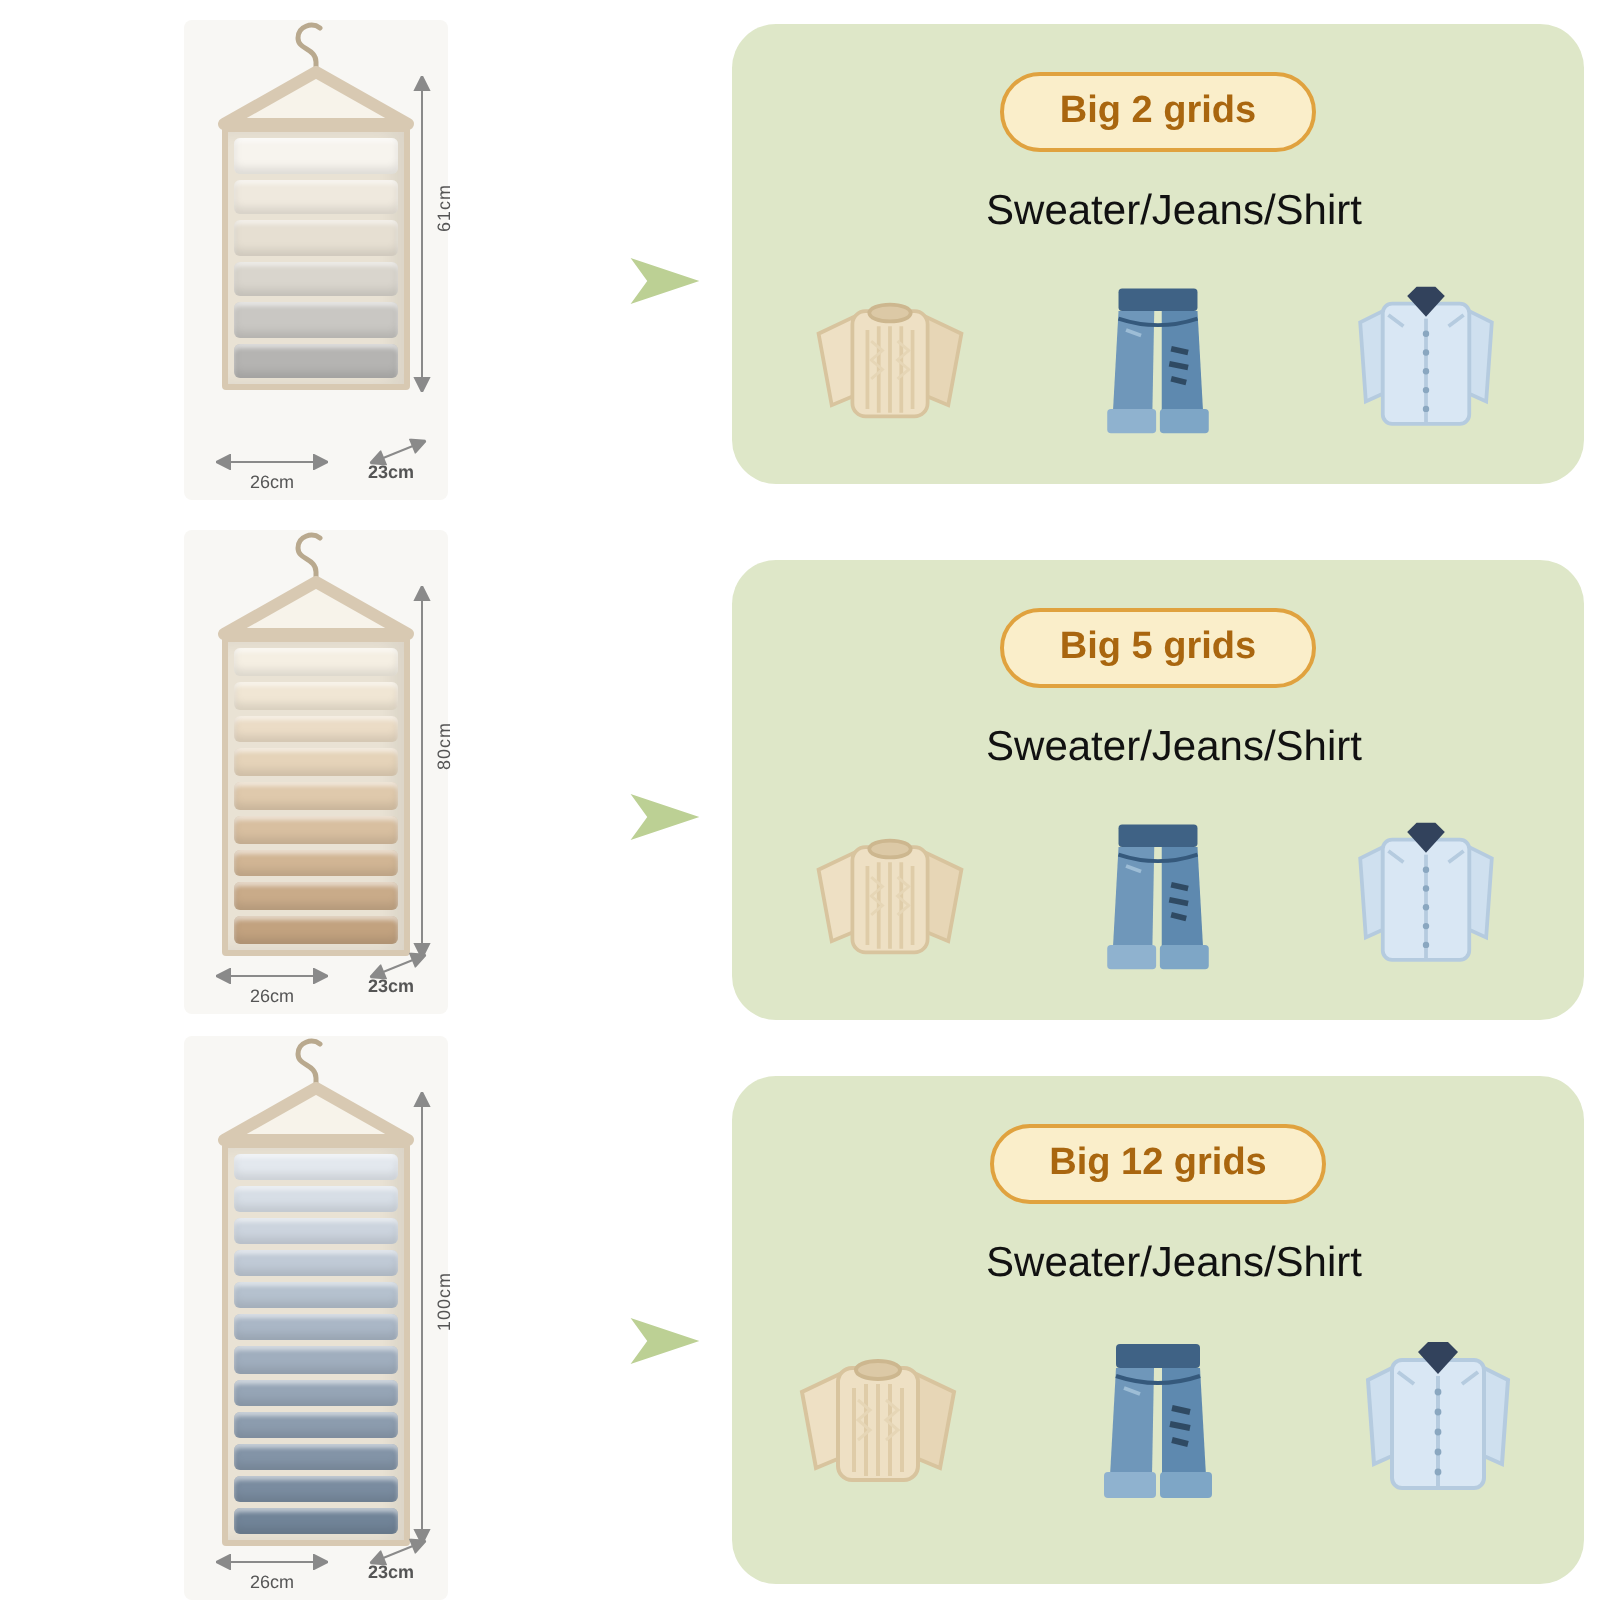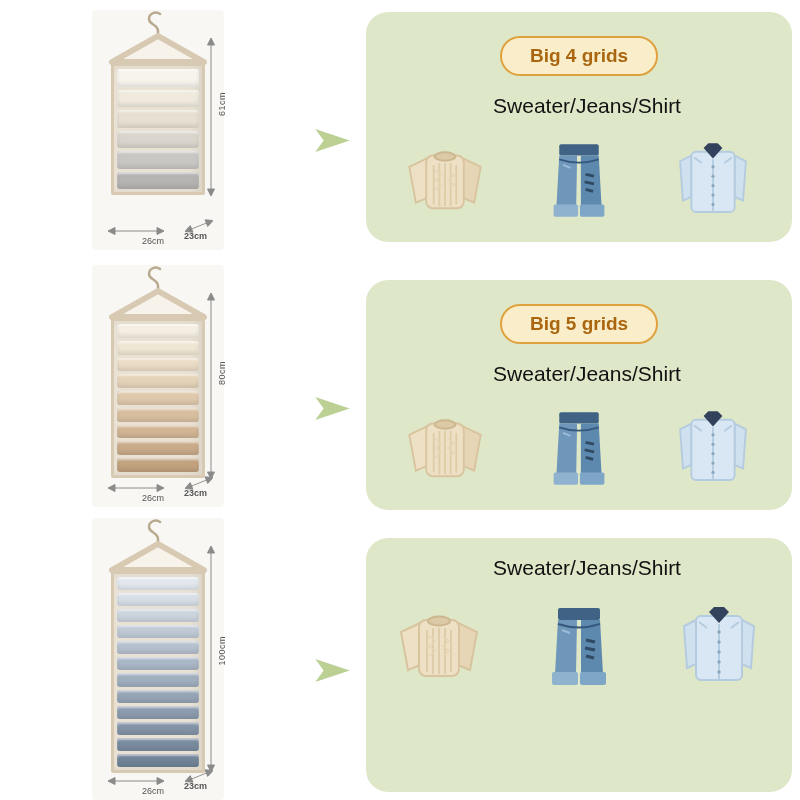--- a/index.html
+++ b/index.html
@@ -34,21 +34,21 @@
     box-shadow:inset 0 -3px 4px rgba(0,0,0,.10), inset 0 2px 2px rgba(255,255,255,.55);}
 
   .dimv{position:absolute;right:8px;}
   .dimv1{top:28px;} .dimv2{top:28px;} .dimv3{top:28px;}
   .hlabel{
     position:absolute;right:-3px;font-size:9px;color:var(--dim_text,#555);
     writing-mode:vertical-rl;transform:rotate(180deg);letter-spacing:.5px;
   }
   .hlabel1{top:82px;} .hlabel2{top:96px;} .hlabel3{top:118px;}
 
-  .wdim{position:absolute;left:16px;bottom:4px;text-align:right;font-size:9px;color:var(--dim_text,#555);}
+  .wdim{position:absolute;left:16px;bottom:4px;text-align:center;font-size:9px;color:var(--dim_text,#555);}
   .wdim svg{display:block;margin:0 auto 1px auto;}
   .ddim{position:absolute;right:10px;bottom:9px;text-align:left;font-size:9px;color:var(--dim_text,#555);font-weight:bold;}
   .ddim svg{display:block;margin:0 auto 1px auto;transform:rotate(-22deg);}
   .dimarrow{fill:#8a8a8a;stroke:#8a8a8a;}
 
   
   .flow-arrow{position:absolute;color:var(--arrow,#bcd094);}
   .arrow1{left:314px;top:128px;}
   .arrow2{left:314px;top:396px;}
   .arrow3{left:314px;top:658px;}
@@ -268,21 +268,21 @@
     </svg>
   <svg class="flow-arrow arrow2" width="38" height="25">
       <use href="#sym-arrow"></use>
     </svg>
   <svg class="flow-arrow arrow3" width="38" height="25">
       <use href="#sym-arrow"></use>
     </svg>
 
   <div class="panel panel1">
     <div class="badge">
-      <span>Big 4 grids</span>
+      <span>Big 2 grids</span>
     </div>
     <div class="subtitle">Sweater/Jeans/Shirt</div>
     <div class="garments">
       <svg class="garment">
           <use href="#sym-sweater"></use>
         </svg>
       <svg class="garment">
           <use href="#sym-jeans"></use>
         </svg>
       <svg class="garment">
@@ -303,20 +303,23 @@
       <svg class="garment">
           <use href="#sym-jeans"></use>
         </svg>
       <svg class="garment">
           <use href="#sym-shirt"></use>
         </svg>
     </div>
   </div>
 
   <div class="panel panel3">
+    <div class="badge">
+      <span>Big 12 grids</span>
+    </div>
     <div class="subtitle">Sweater/Jeans/Shirt</div>
     <div class="garments">
       <svg class="garment">
           <use href="#sym-sweater"></use>
         </svg>
       <svg class="garment">
           <use href="#sym-jeans"></use>
         </svg>
       <svg class="garment">
           <use href="#sym-shirt"></use>

